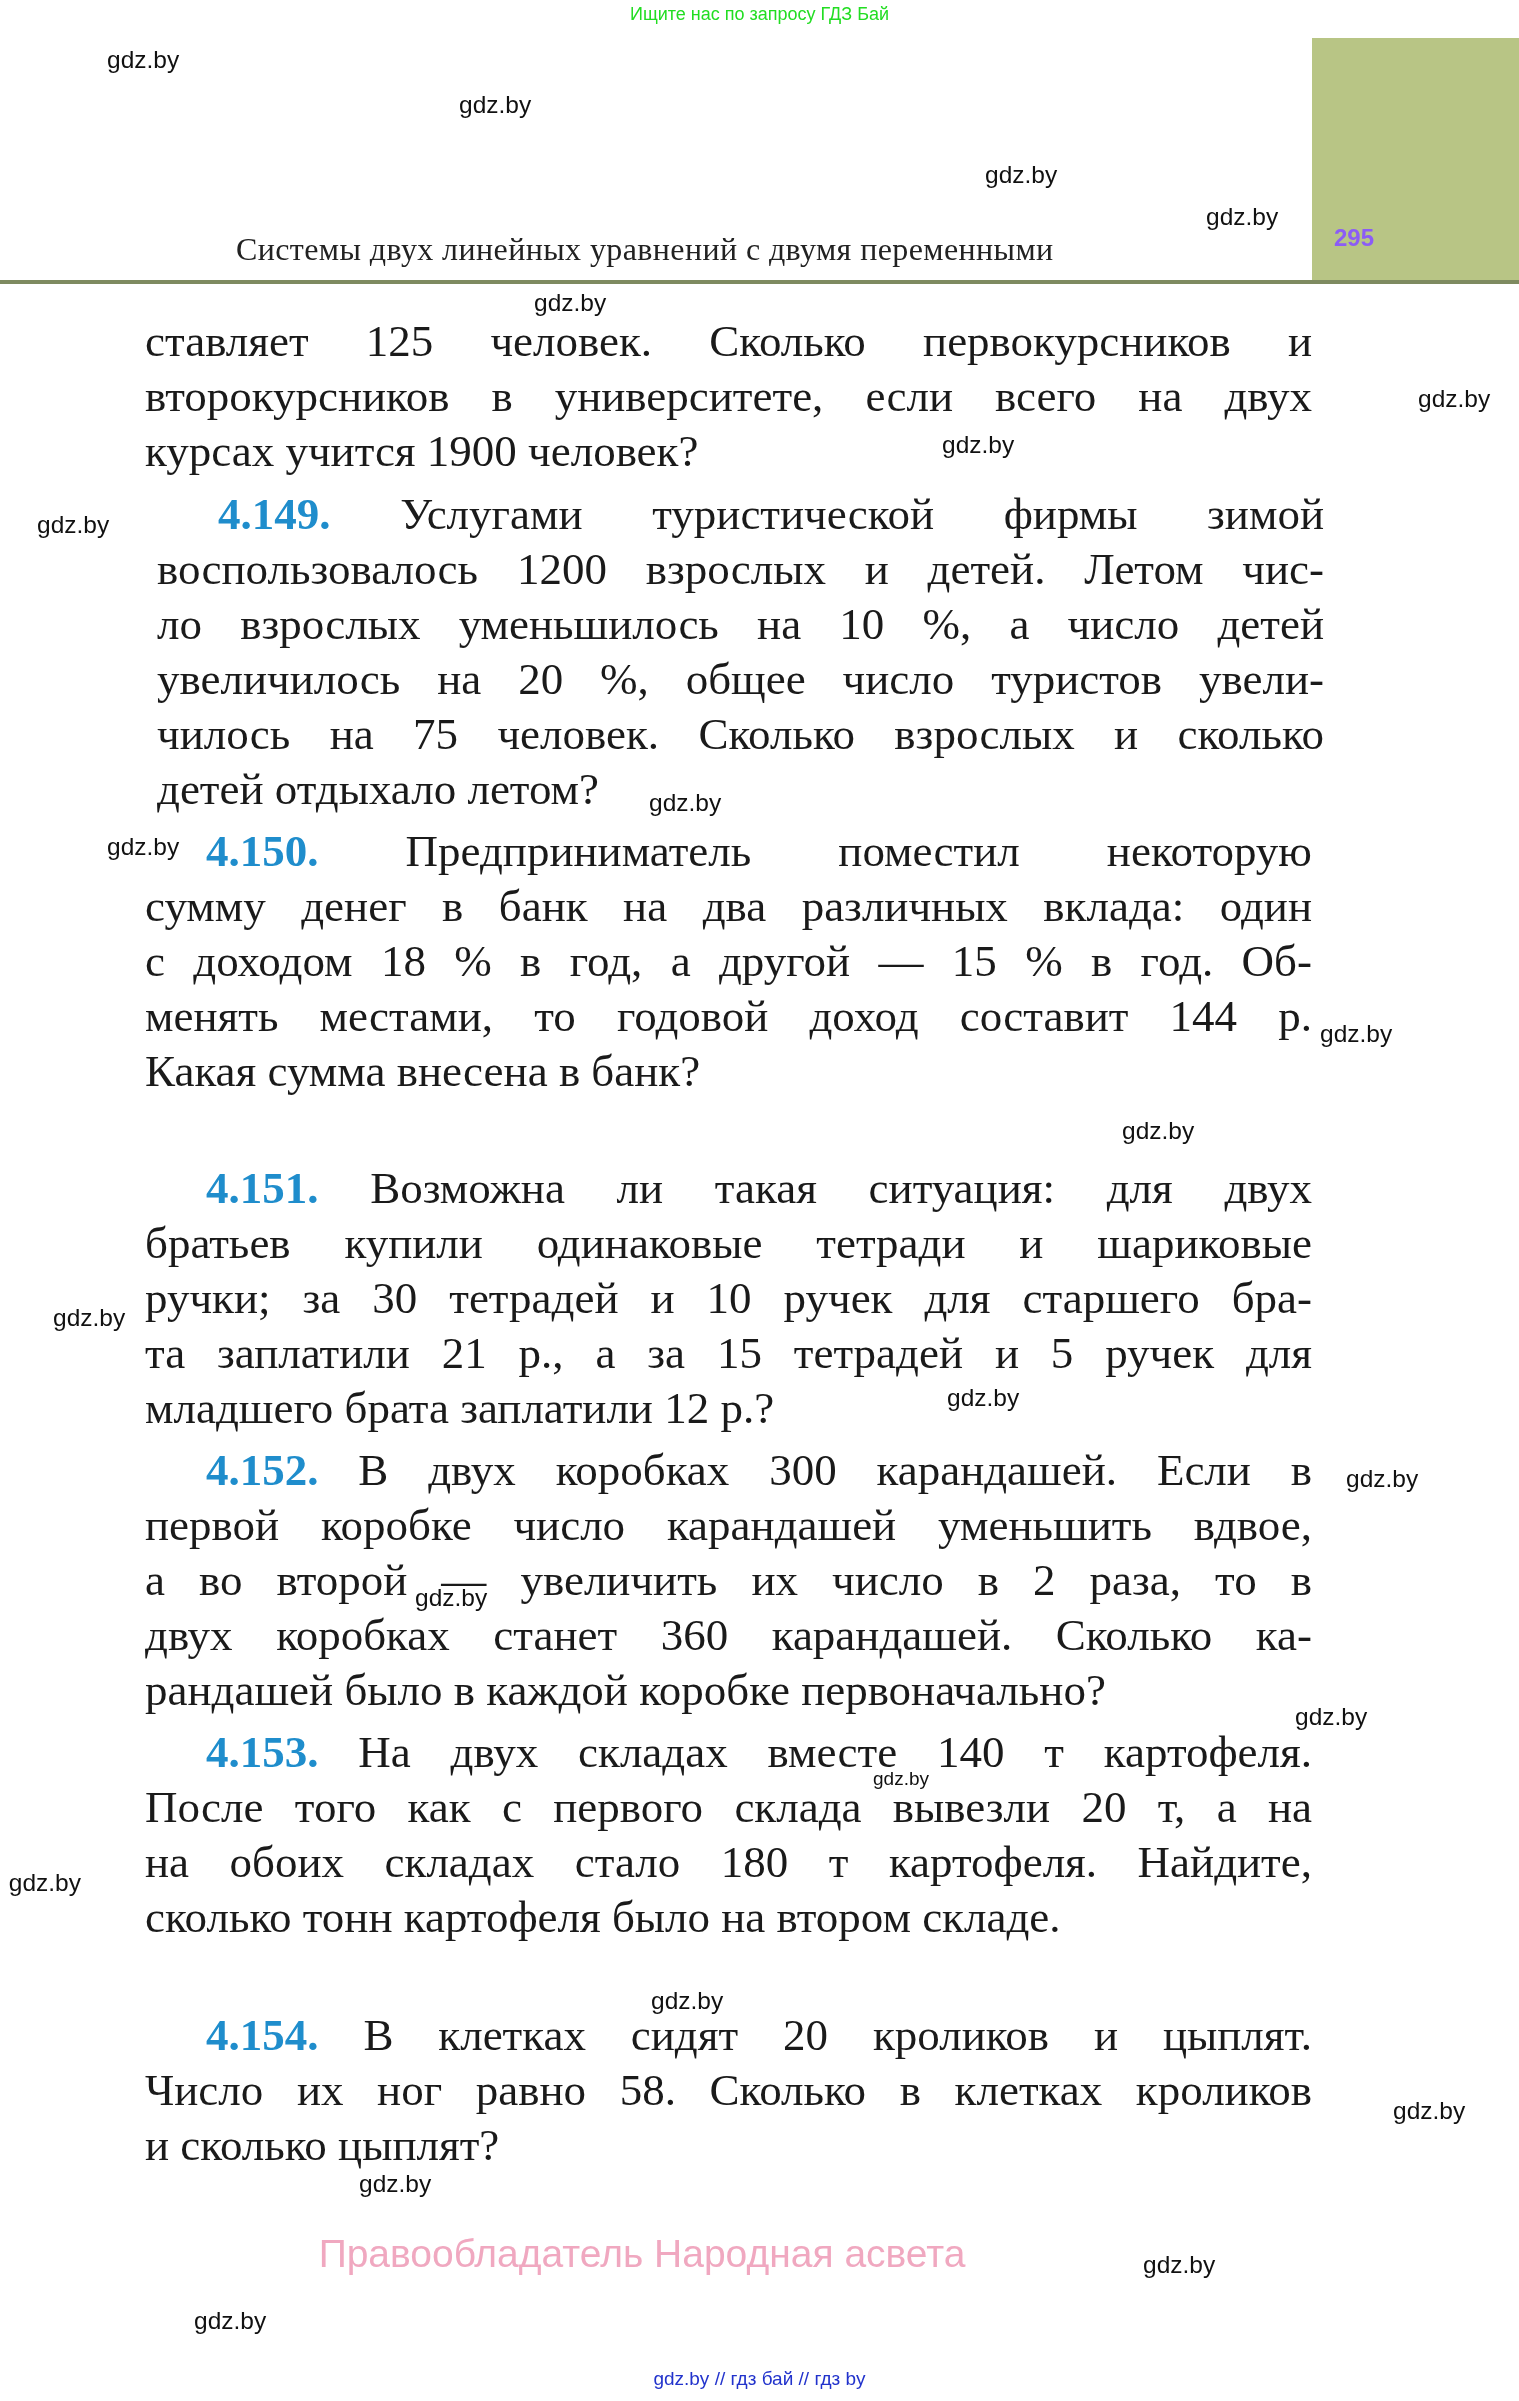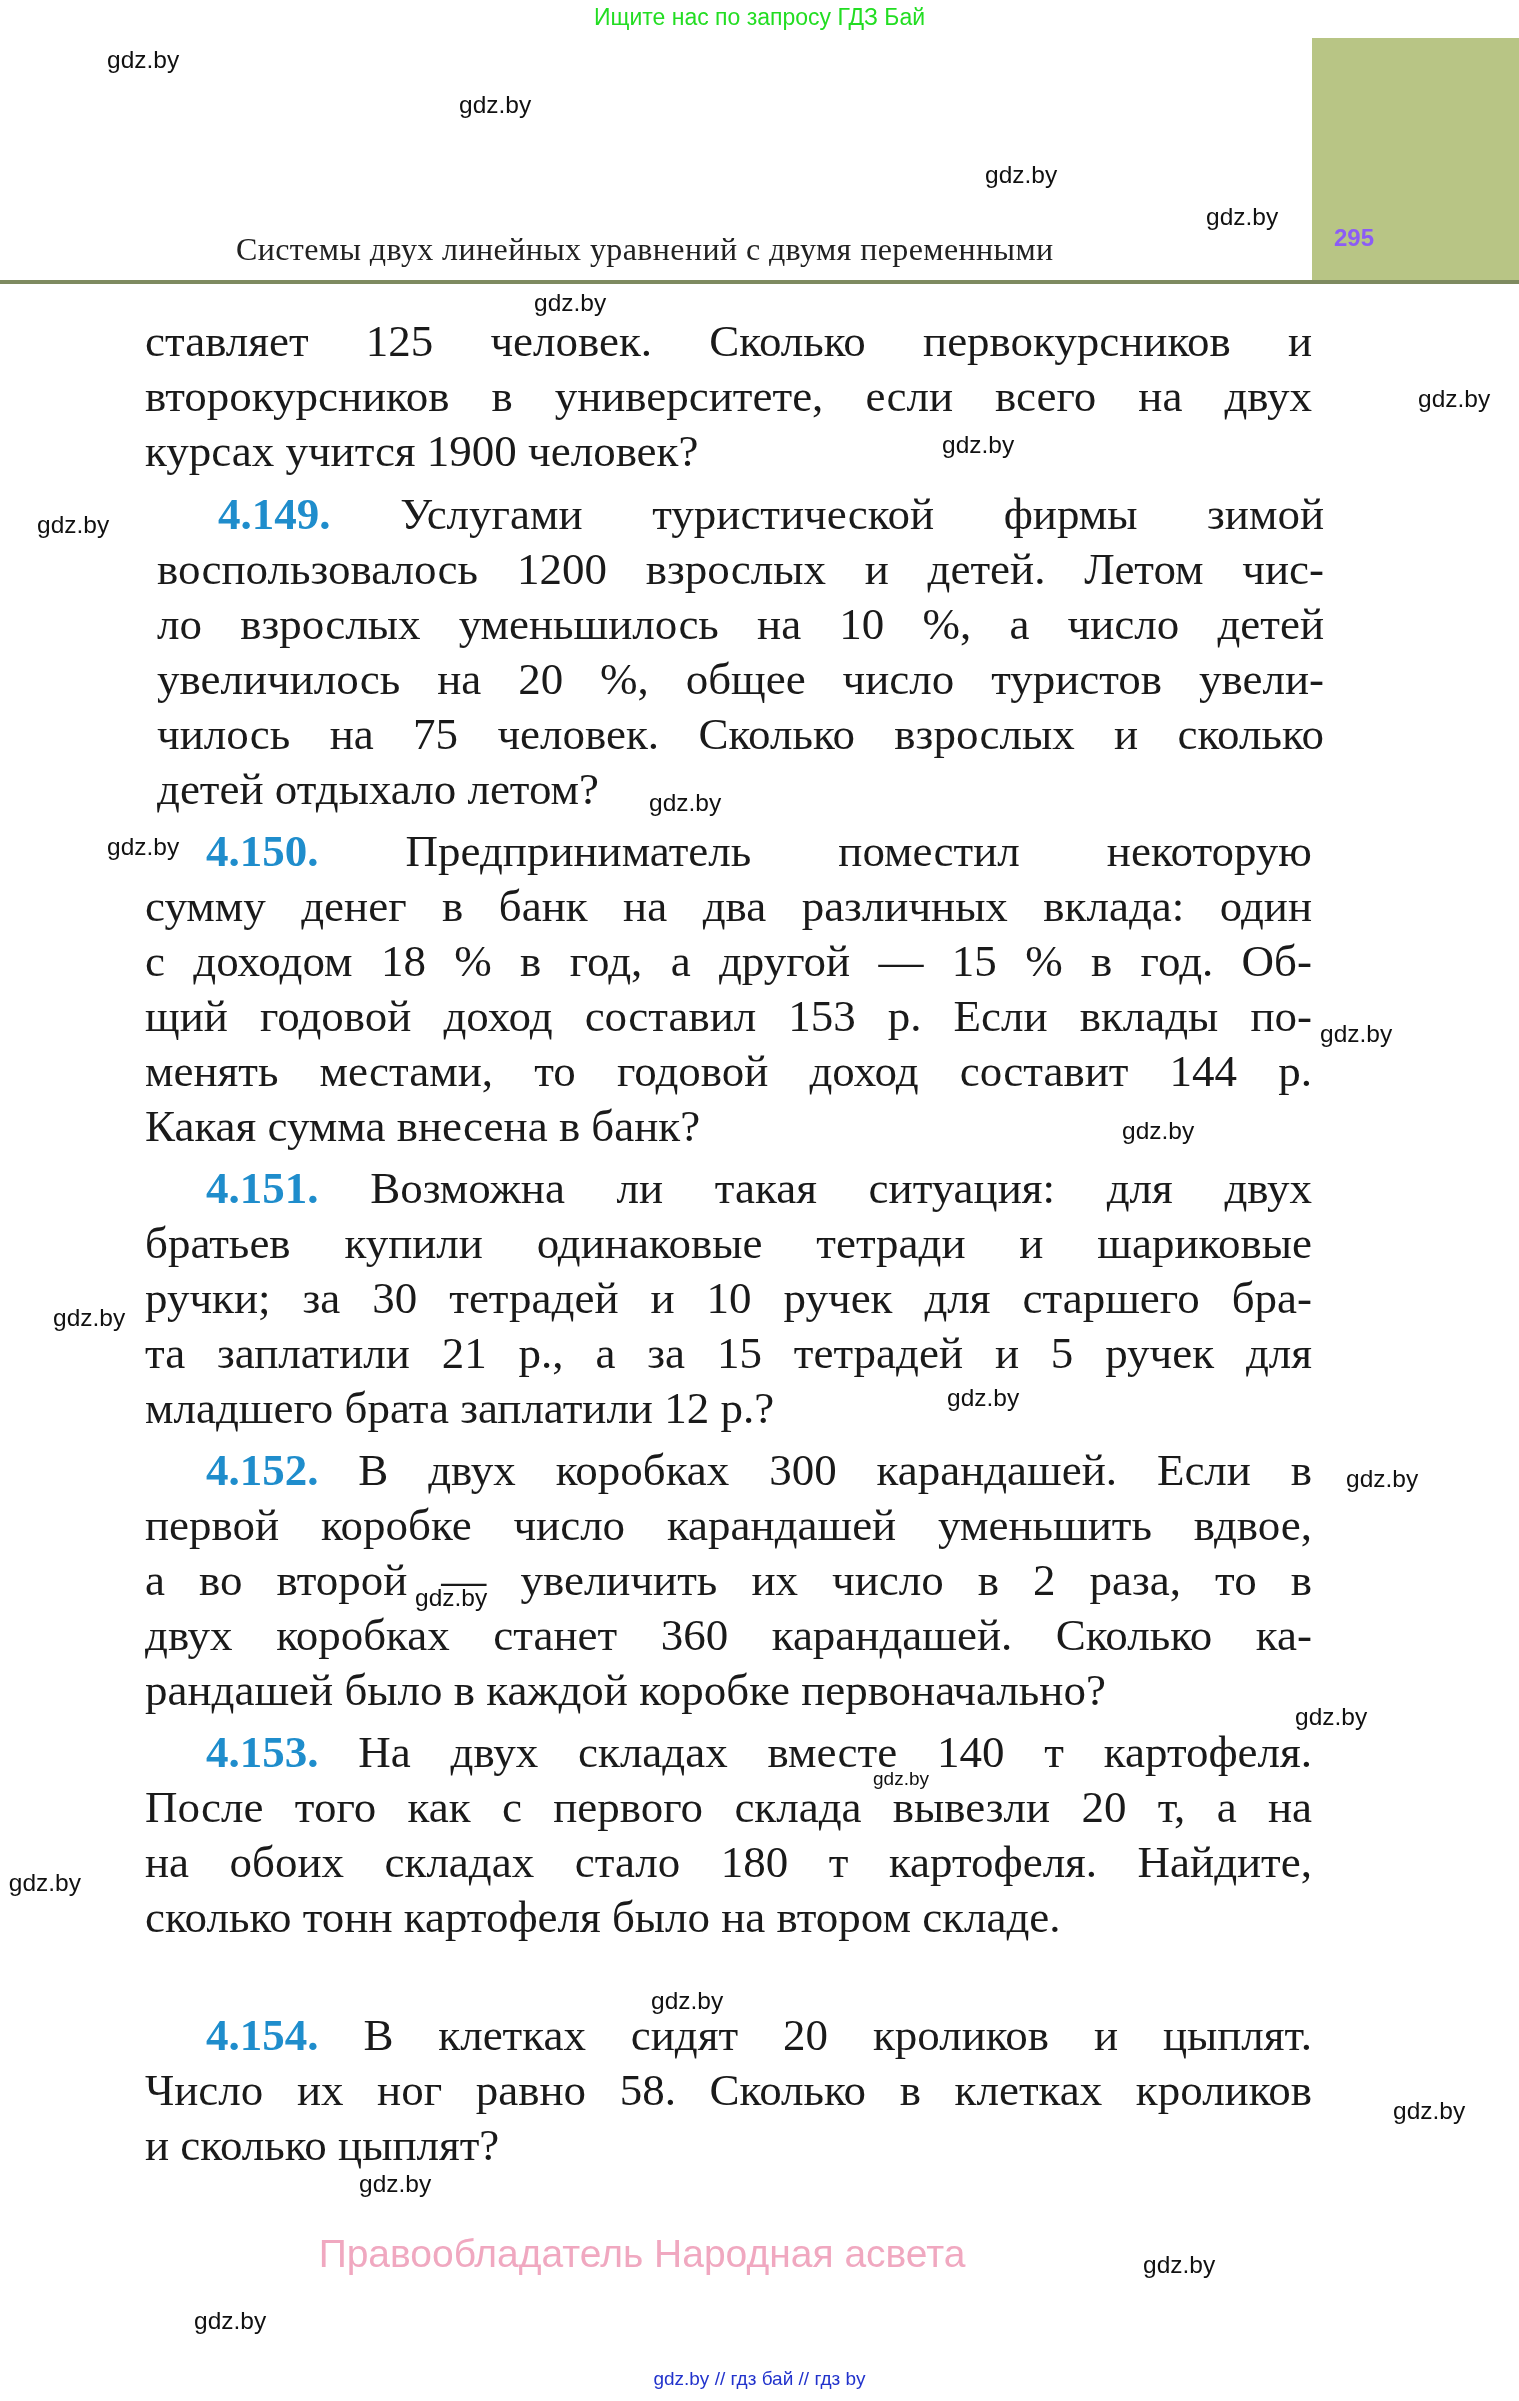--- a/index.html
+++ b/index.html
@@ -1,18 +1,18 @@
 <!DOCTYPE html>
 <html style="font-size:14px"><head>
 <meta charset="utf-8">
 <style>
   html, body { margin:0; padding:0; background:#ffffff; }
   body { width:1519px; height:2401px; position:relative; overflow:hidden; }
   .abs { position:absolute; }
-  .top-banner { left:0; width:1519px; top:3.5px; text-align:center; font-family:"Liberation Sans", sans-serif; font-size:23px; color:#22dd22; }
+  .top-banner { left:0; width:1519px; top:3.5px; text-align:center; font-family:"Liberation Sans", sans-serif; font-size:18px; color:#22dd22; }
   .wm { position:absolute; font-family:"Liberation Sans", sans-serif; font-size:24.5px; color:#111; white-space:nowrap; }
   .page-box { left:1312px; top:38px; width:207px; height:242px; background:#b8c585; }
   .page-num { left:1334px; top:224px; font-family:"Liberation Sans", sans-serif; font-weight:bold; font-size:24px; color:#8b5cf6; }
   .header-title { left:236px; top:231px; width:1050px; text-align:left; font-family:"Liberation Serif", serif; font-size:32px; color:#222; letter-spacing:0.4px; }
   .rule { left:0; top:280px; width:1519px; height:3.5px; background:#7e8a60; }
   .para { position:absolute; left:145px; width:1167px; font-family:"Liberation Serif", serif; font-size:45px; line-height:55px; color:#1a1a1a; }
   .line { display:block; text-align:justify; text-align-last:justify; white-space:nowrap; height:55px; }
   .line.last { text-align:left; text-align-last:left; }
   .num { color:#1f8dcc; font-weight:bold; }
   .indent { padding-left:61px; }
@@ -41,21 +41,20 @@
   <span class="line">ло взрослых уменьшилось на 10 %, а число детей</span>
   <span class="line">увеличилось на 20 %, общее число туристов увели-</span>
   <span class="line">чилось на 75 человек. Сколько взрослых и сколько</span>
   <span class="line last">детей отдыхало летом?</span>
 </div>
 
 <div class="para" style="top:824px;">
   <span class="line indent"><span class="num">4.150.</span> <span>Предприниматель поместил некоторую</span></span>
   <span class="line">сумму денег в банк на два различных вклада: один</span>
   <span class="line">с доходом 18 % в год, а другой — 15 % в год. Об-</span>
-  <span class="line">щий годовой доход составил 153 р. Если вклады по-</span>
   <span class="line">менять местами, то годовой доход составит 144 р.</span>
   <span class="line last">Какая сумма внесена в банк?</span>
 </div>
 
 <div class="para" style="top:1161px;">
   <span class="line indent"><span class="num">4.151.</span> <span>Возможна ли такая ситуация: для двух</span></span>
   <span class="line">братьев купили одинаковые тетради и шариковые</span>
   <span class="line">ручки; за 30 тетрадей и 10 ручек для старшего бра-</span>
   <span class="line">та заплатили 21 р., а за 15 тетрадей и 5 ручек для</span>
   <span class="line last">младшего брата заплатили 12 р.?</span>

